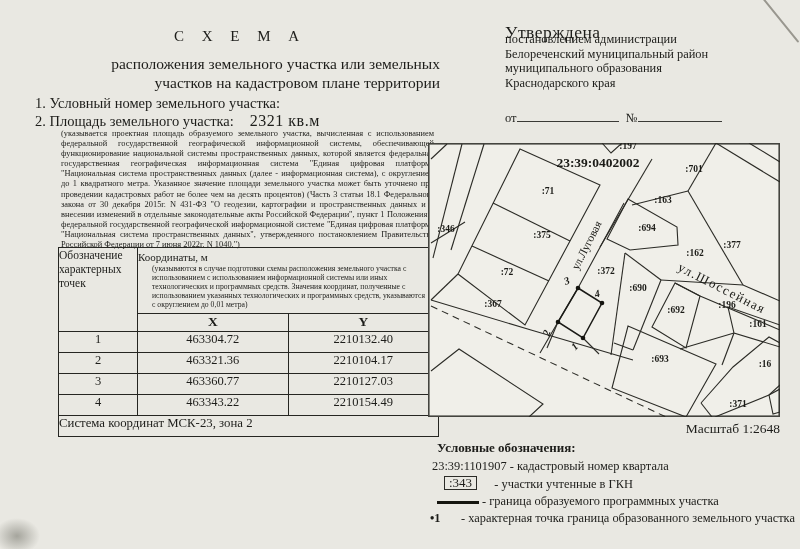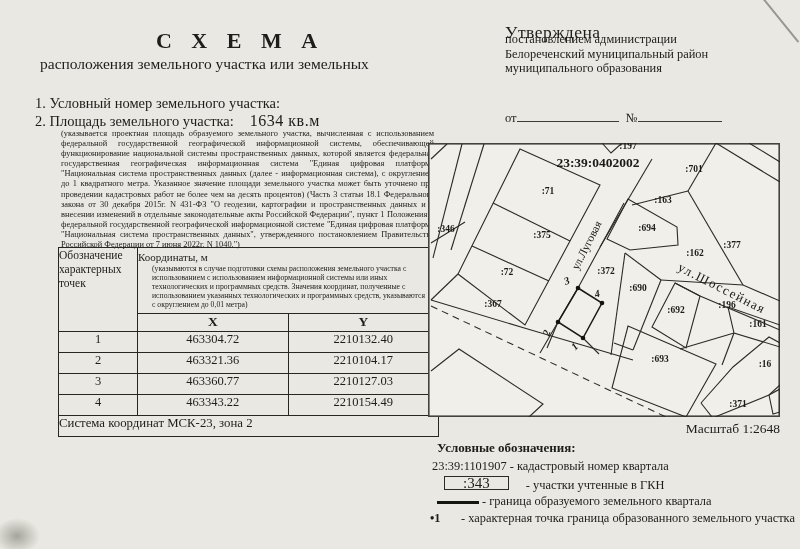--- a/index.html
+++ b/index.html
@@ -5,22 +5,22 @@
   html,body{margin:0;padding:0}
   body{
     width:800px;height:549px;position:relative;overflow:hidden;
     background:#e9e8e2;
     font-family:"Liberation Serif", serif;
     color:#1d1d1a;
   }
   .abs{position:absolute}
 
   
-  .title{left:40px;top:28px;width:400px;text-align:center;font-size:22px;font-weight:bold;letter-spacing:7px}
-  .subtitle{left:40px;top:54px;width:400px;text-align:left;font-size:15.5px;line-height:19px}
+  .title{left:40px;top:28px;width:400px;text-align:center;font-size:15px;font-weight:normal;letter-spacing:7px}
+  .subtitle{left:40px;top:54px;width:400px;text-align:right;font-size:15.5px;line-height:19px}
   .item1{left:35px;top:95px;font-size:14.5px}
   .item2{left:35px;top:112px;font-size:14.5px}
   .item2 .val{font-size:16px;margin-left:16px;letter-spacing:.5px}
   .fineprint{left:61px;top:129px;width:373px;font-size:8.4px;line-height:10.1px;text-align:justify}
 
   
   table.coords{left:58px;top:247px;border-collapse:collapse;table-layout:fixed;width:378px}
   table.coords td{border:1.4px solid #262622;padding:0;vertical-align:top}
   td.c-pts{width:78px;text-align:left;font-size:11.5px;line-height:14px;padding-top:6px;vertical-align:top}
   td.c-coord{width:300px}
@@ -49,44 +49,45 @@
   .street-label2{font-size:13px;letter-spacing:1.5px;font-family:"Liberation Serif",serif}
   .pt-label{font-size:10.5px;font-weight:bold;font-style:italic;font-family:"Liberation Serif",serif}
   .pt{fill:#14140f}
 
   .scale{left:428px;top:421px;width:352px;text-align:right;font-size:13.5px}
 
   
   .legend-title{left:437px;top:440px;font-size:13px;font-weight:bold}
   .legend-r1{left:432px;top:459px;font-size:12.4px}
   .legend-r2{left:444px;top:476px;font-size:12.4px}
-  .legend-box{display:inline-block;border:1.2px solid #2b2b27;padding:0 18px;font-size:15px;line-height:12px;vertical-align:1px}
+  .legend-box{display:inline-block;border:1.2px solid #2b2b27;padding:0 4px;font-size:13px;line-height:12px;vertical-align:1px}
   .legend-r2 .t{margin-left:14px}
   .legend-swatch{left:437px;top:501px;width:42px;height:3.2px;background:#15150f}
   .legend-r3{left:482px;top:494px;font-size:12.4px}
   .legend-r4m{left:430px;top:511px;font-size:12.4px;font-weight:bold}
   .legend-r4{left:461px;top:511px;font-size:12.4px}
 
   
   .fold{left:764px;top:-2px;width:56px;height:2.4px;background:#99978f;transform:rotate(51deg);transform-origin:0 0;border-radius:2px}
   .corner-smudge{left:-6px;top:518px;width:46px;height:36px;background:radial-gradient(closest-side,rgba(110,110,100,.55),rgba(110,110,100,0));}
 </style>
 </head>
 <body>
 
 <div class="abs fold"></div>
 <div class="abs corner-smudge"></div>
 
 <div class="abs title">С Х Е М А</div>
 <div class="abs subtitle">
   <div>расположения земельного участка или земельных</div>
+  <div>участков на кадастровом плане территории</div>
 </div>
 <div class="abs item1">1. Условный номер земельного участка:</div>
 <div class="abs item2">
-  <span>2. Площадь земельного участка:</span><span class="val">1634 кв.м</span>
+  <span>2. Площадь земельного участка:</span><span class="val">2321 кв.м</span>
 </div>
 <div class="abs fineprint">(указывается проектная площадь образуемого земельного участка, вычисленная с использованием федеральной государственной географической информационной системы, обеспечивающей функционирование национальной системы пространственных данных, которой является федеральная государственная географическая информационная система "Единая цифровая платформа "Национальная система пространственных данных (далее - информационная система), с округлением до 1 квадратного метра. Указанное значение площади земельного участка может быть уточнено при проведении кадастровых работ не более чем на десять процентов) (Часть 3 статьи 18.1 Федерального закона от 30 декабря 2015г. N 431-ФЗ "О геодезии, картографии и пространственных данных и о внесении изменений в отдельные законодательные акты Российской Федерации", пункт 1 Положения о федеральной государственной географической информационной системе "Единая цифровая платформа "Национальная система пространственных данных", утвержденного постановлением Правительства Российской Федерации от 7 июня 2022г. N 1040.")</div>
 
 <table class="abs coords">
   <tbody>
       <tr>
     <td class="c-pts" rowspan="2">Обозначение характерных точек</td>
     <td class="c-coord" colspan="2">
       <div class="coord-title">Координаты, м</div>
       <div class="coord-note">(указываются в случае подготовки схемы  расположения земельного участка с использованием с использованием информационной системы или иных технологических и программных средств. Значения координат, полученные с использованием указанных технологических и программных средств, указываются с округлением  до 0,01 метра)</div>
@@ -120,20 +121,21 @@
     <td class="tfoot" colspan="3">Система координат МСК-23, зона 2</td>
   </tr>
 </tbody>
   </table>
 
 <div class="abs approve-title">Утверждена</div>
 <div class="abs approve-lines">
   <div>постановлением администрации</div>
   <div>Белореченский муниципальный район</div>
   <div>муниципального образования</div>
+  <div>Краснодарского края</div>
 </div>
 <div class="abs ot-line">
   <span>от</span><span class="u-line" style="width:102px"></span>
   <span style="margin-left:4px">№</span><span class="u-line" style="width:84px"></span>
 </div>
 
 <svg id="map-svg" class="abs" width="352" height="274" viewBox="0 0 352 274">
   <rect class="border" x="0.8" y="0.8" width="350.4" height="272.4"></rect>
   <g id="map-lines">
 
@@ -223,15 +225,15 @@
 
 <div class="abs scale">Масштаб 1:2648</div>
 
 <div class="abs legend-title">Условные обозначения:</div>
 <div class="abs legend-r1">23:39:1101907 - кадастровый номер квартала</div>
 <div class="abs legend-r2">
   <span class="legend-box">:343</span>
   <span class="t">- участки учтенные в ГКН</span>
 </div>
 <div class="abs legend-swatch"></div>
-<div class="abs legend-r3">- граница образуемого земельного квартала</div>
+<div class="abs legend-r3">- граница образуемого программных участка</div>
 <div class="abs legend-r4m">•1</div>
 <div class="abs legend-r4">- характерная точка граница образованного земельного участка</div>
 
 </body></html>

